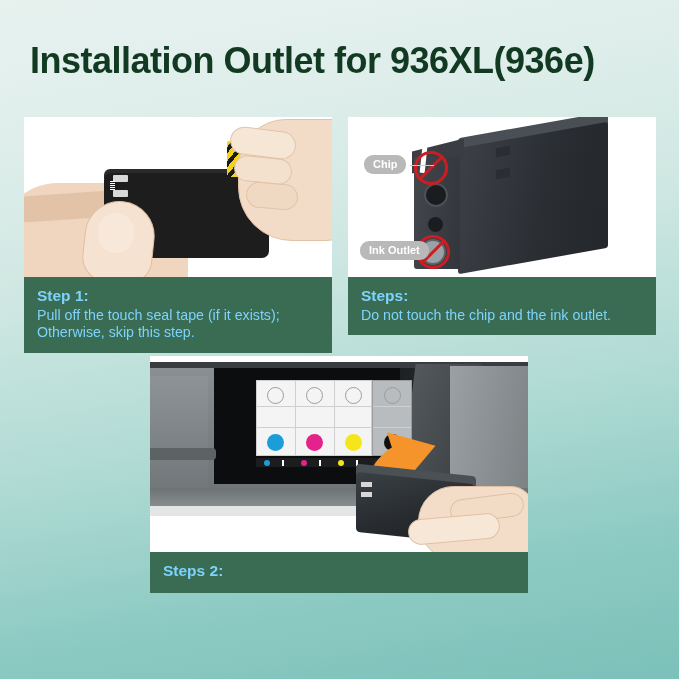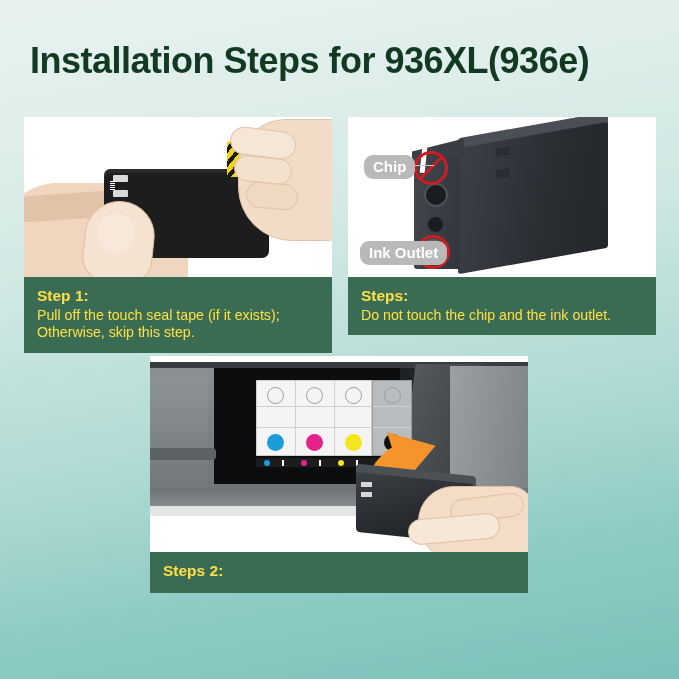--- a/index.html
+++ b/index.html
@@ -26,21 +26,21 @@
   
   .panel { position:absolute; }
   .panel .art {
     position:relative;
     width:100%;
     background:#ffffff;
     overflow:hidden;
   }
   .panel .caption {
     background:#3a6b53;
-    color:#fde047;
+    color:#7dd3fc;
     padding:9px 13px 11px 13px;
     line-height:1.26;
   }
   .caption .c-title { font-size:15.5px; font-weight:bold; display:block; margin-bottom:1px;}
   .caption .c-body  { font-size:14.2px; display:block; }
 
   #panel-step1 { left:24px;  top:117px; width:308px; }
   #panel-step1 .art { height:160px; }
   #panel-tips  { left:348px; top:117px; width:308px; }
   #panel-tips  .art { height:160px; }
@@ -157,21 +157,21 @@
     content:""; position:absolute;
     left:50%; top:-3px; width:3px; height:calc(100% + 6px);
     background:#cc1d22; transform:translateX(-50%) rotate(45deg);
     transform-origin:center;
   }
   #tp-no-chip  { left:66px;  top:34px;  width:34px; height:34px; }
   #tp-no-outlet{ left:68px;  top:118px; width:34px; height:34px; }
 
   .badge {
     background:#b9b9b9; color:#ffffff;
-    font-size:15px; font-weight:bold;
+    font-size:11px; font-weight:bold;
     padding:3px 9px 4px 9px;
     border-radius:9px; white-space:nowrap;
   }
   #tp-badge-chip   { left:16px; top:38px; }
   #tp-badge-outlet { left:12px; top:124px;text-align:right; }
   .lead-line { height:1.4px; background:#c9c9c9; }
   #tp-line-chip   { left:62px; top:48px;  width:24px; }
   #tp-line-outlet { left:58px; top:134px; width:22px; }
 
   
@@ -265,21 +265,21 @@
   }
   .p2-finger-b {
     left:300px; top:140px; width:74px; height:24px;
     background:#f2dcc6; border:1.4px solid #e0c0a4; border-radius:14px;
     transform:rotate(-7deg);
   }
 </style>
 </head>
 <body>
 
-<div class="title">Installation Steps for 936XL(936e)</div>
+<div class="title">Installation Outlet for 936XL(936e)</div>
 
 <div class="panel" id="panel-step1">
   <div class="art">
     <div class="abs s1-hand-left"></div>
     <div class="abs s1-hand-left-shade"></div>
     <div class="abs s1-cart-top"></div>
     <div class="abs s1-cart"></div>
     <div class="abs s1-chip-a"></div>
     <div class="abs s1-chip-lines"></div>
     <div class="abs s1-chip-b"></div>

